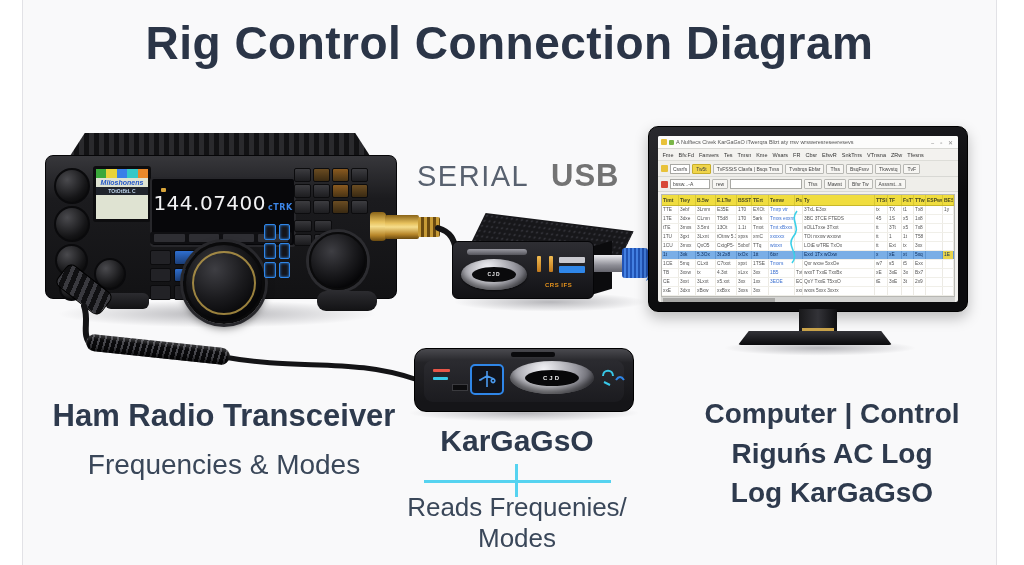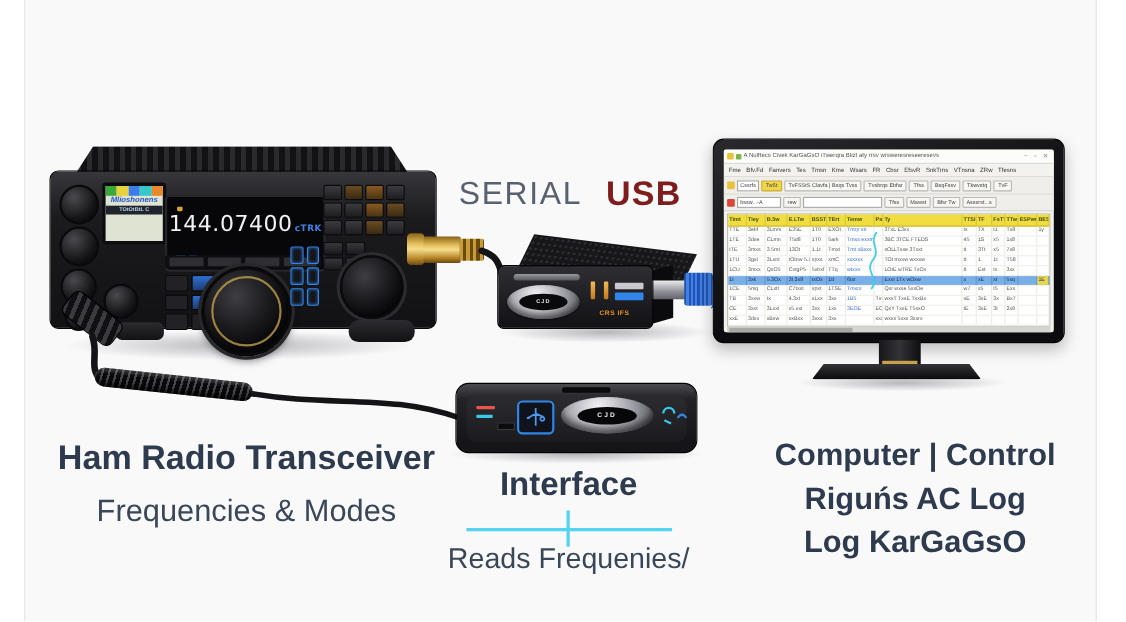--- a/index.html
+++ b/index.html
@@ -6,21 +6,21 @@
   .canvas{position:relative;width:1024px;height:565px;background:#f9f9fa;overflow:hidden;}
   .margin{position:absolute;top:0;bottom:0;background:#ffffff;}
   .margin.l{left:0;width:22px;border-right:1px solid #e2e2e6;}
   .margin.r{right:0;width:27px;border-left:1px solid #e2e2e6;}
 
   
   .title{position:absolute;left:22px;width:975px;top:16px;text-align:center;
          font-size:46px;font-weight:700;color:#2b3547;letter-spacing:.5px;}
   .conn-label{position:absolute;font-weight:500;}
   .conn-label.serial{left:417px;top:160px;font-size:29px;color:#58616f;letter-spacing:1.5px;}
-  .conn-label.usb{left:551px;top:158px;font-size:31px;font-weight:700;color:#7f1d1d;letter-spacing:1px;text-align:right;}
+  .conn-label.usb{left:551px;top:158px;font-size:31px;font-weight:700;color:#737373;letter-spacing:1px;text-align:right;}
   .cap{position:absolute;text-align:center;color:#2e3a4d;}
   .cap.l1{left:28px;top:398px;width:392px;font-size:31px;font-weight:700;}
   .cap.l2{left:28px;top:449px;width:392px;font-size:28px;font-weight:400;color:#3a4759;}
   .cap.m1{left:417px;top:424px;width:200px;font-size:30px;font-weight:700;}
   .cap.m2{left:372px;top:492px;width:290px;font-size:26px;font-weight:400;color:#3a4759;}
   .cap.m3{left:372px;top:523px;width:290px;font-size:26px;font-weight:400;color:#3a4759;}
   .cap.r1{left:662px;top:398px;width:340px;font-size:28px;font-weight:600;}
   .cap.r2{left:662px;top:438px;width:340px;font-size:28px;font-weight:600;}
   .cap.r3{left:662px;top:477px;width:340px;font-size:28px;font-weight:600;}
   .div-h{position:absolute;left:424px;top:480px;width:187px;height:2.5px;background:#56d3f0;}
@@ -162,20 +162,21 @@
   .squiggle{position:absolute;pointer-events:none;}
   .cables{position:absolute;left:0;top:0;pointer-events:none;}
 </style>
 </head>
 <body>
 
 <div class="canvas">
   <div class="margin l"></div>
   <div class="margin r"></div>
 
+  <div class="title">Rig Control Connection Diagram</div>
   <div class="conn-label serial">SERIAL</div>
   <div class="conn-label usb">USB</div>
 
   <div class="soft-shadow" style="left:52px;top:300px;width:330px;height:28px;"></div>
   <div class="soft-shadow" style="left:450px;top:292px;width:200px;height:20px;"></div>
   <div class="soft-shadow" style="left:720px;top:340px;width:200px;height:16px;"></div>
   <div class="soft-shadow" style="left:404px;top:404px;width:240px;height:18px;"></div>
 
   <div class="radio">
     <div class="r-top"></div>
@@ -569,20 +570,21 @@
           <path d="M3,10 C3,3 13,3 13,10" stroke="#38c8e8" stroke-width="2" fill="none"></path>
           <path d="M16,14 q4,-6 8,0" stroke="#2f86e8" stroke-width="2" fill="none"></path>
           <path d="M4,16 l6,3" stroke="#38c8e8" stroke-width="2" fill="none"></path>
         </svg>
       </div>
     </div>
   </div>
 
   <div class="cap l1">Ham Radio Transceiver</div>
   <div class="cap l2">Frequencies &amp; Modes</div>
-  <div class="cap m1">Interface</div>
+  <div class="cap m1">KarGaGsO</div>
   <div class="div-h"></div>
   <div class="div-v"></div>
   <div class="cap m2">Reads Frequenies/</div>
+  <div class="cap m3">Modes</div>
   <div class="cap r1">Computer | Control</div>
   <div class="cap r2">Riguńs AC Log</div>
   <div class="cap r3">Log KarGaGsO</div>
 </div>
 
 </body></html>

